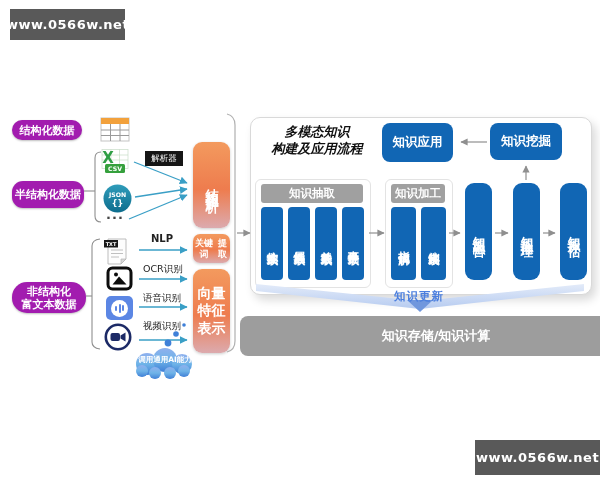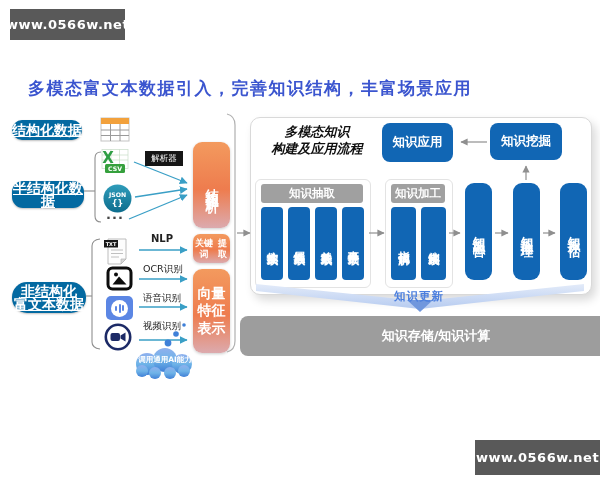--- a/index.html
+++ b/index.html
@@ -2,23 +2,23 @@
 <html><head>
 <meta charset="utf-8">
 <style>
   html,body{margin:0;padding:0;background:#fff;}
   #stage{position:relative;width:600px;height:480px;background:#ffffff;overflow:hidden;
          font-family:"DejaVu Sans","Liberation Sans",sans-serif;}
   .abs{position:absolute;}
   .wm{background:#595959;color:#fff;font-weight:bold;font-size:13px;letter-spacing:.5px;
       display:flex;align-items:center;justify-content:center;}
   .title{color:#3b55cf;font-weight:bold;font-size:17px;letter-spacing:1.5px;white-space:nowrap;}
-  .pill{background:#0369a1;color:#fff;font-weight:bold;font-size:14px;border-radius:11px;
+  .pill{background:#a21caf;color:#fff;font-weight:bold;font-size:11px;border-radius:11px;
         display:flex;flex-direction:column;align-items:center;justify-content:center;
-        text-align:center;line-height:13px;box-shadow:0 1px 2px rgba(0,0,0,.25);text-decoration:underline;}
+        text-align:center;line-height:13px;box-shadow:0 1px 2px rgba(0,0,0,.25);}
   .obox{background:linear-gradient(180deg,#f39a5e 0%,#ee7c4e 55%,#dcaaae 100%);
         border-radius:9px;color:#fff;font-weight:bold;display:flex;flex-direction:row;
         align-items:center;justify-content:center;text-align:center;box-shadow:0 1px 3px rgba(0,0,0,.2);}
   .vtext{writing-mode:vertical-rl;text-orientation:upright;}
   .card{background:#fff;border:1px solid #d9d9d9;border-radius:10px;
         box-shadow:4px 5px 10px rgba(0,0,0,.15);}
   .subcard{background:#fff;border:1px solid #e3e3e3;border-radius:6px;}
   .glabel{background:#a0a0a0;color:#fff;font-weight:bold;font-size:11.5px;border-radius:3px;
           display:flex;align-items:center;justify-content:center;}
   .fbox{background:#1166b4;color:#fff;font-weight:bold;border-radius:4px;
@@ -33,21 +33,20 @@
   svg text{font-family:"DejaVu Sans","Liberation Sans",sans-serif;}
 </style>
 </head>
 <body>
 
 <div id="stage">
 
   <div class="abs wm" style="left:10px;top:9px;width:115px;height:31px;">www.0566w.net</div>
   <div class="abs wm" style="left:475px;top:440px;width:125px;height:35px;">www.0566w.net</div>
 
-  <div class="abs title" style="left:28px;top:77px;">多模态富文本数据引入，完善知识结构，丰富场景应用</div>
 
   <div class="abs pill" style="left:12px;top:120px;width:70px;height:20px;">结构化数据</div>
   <div class="abs pill" style="left:12px;top:181px;width:72px;height:27px;">半结构化数据</div>
   <div class="abs pill" style="left:12px;top:282px;width:74px;height:31px;border-radius:15px;">
     <span>非结构化</span>
     <span>富文本数据</span>
   </div>
 
   <svg class="abs" style="left:100px;top:117px;" width="30" height="25">
     <rect x="1" y="1" width="28" height="23" fill="#fff" stroke="#c3c3c3" stroke-width="1"></rect>

